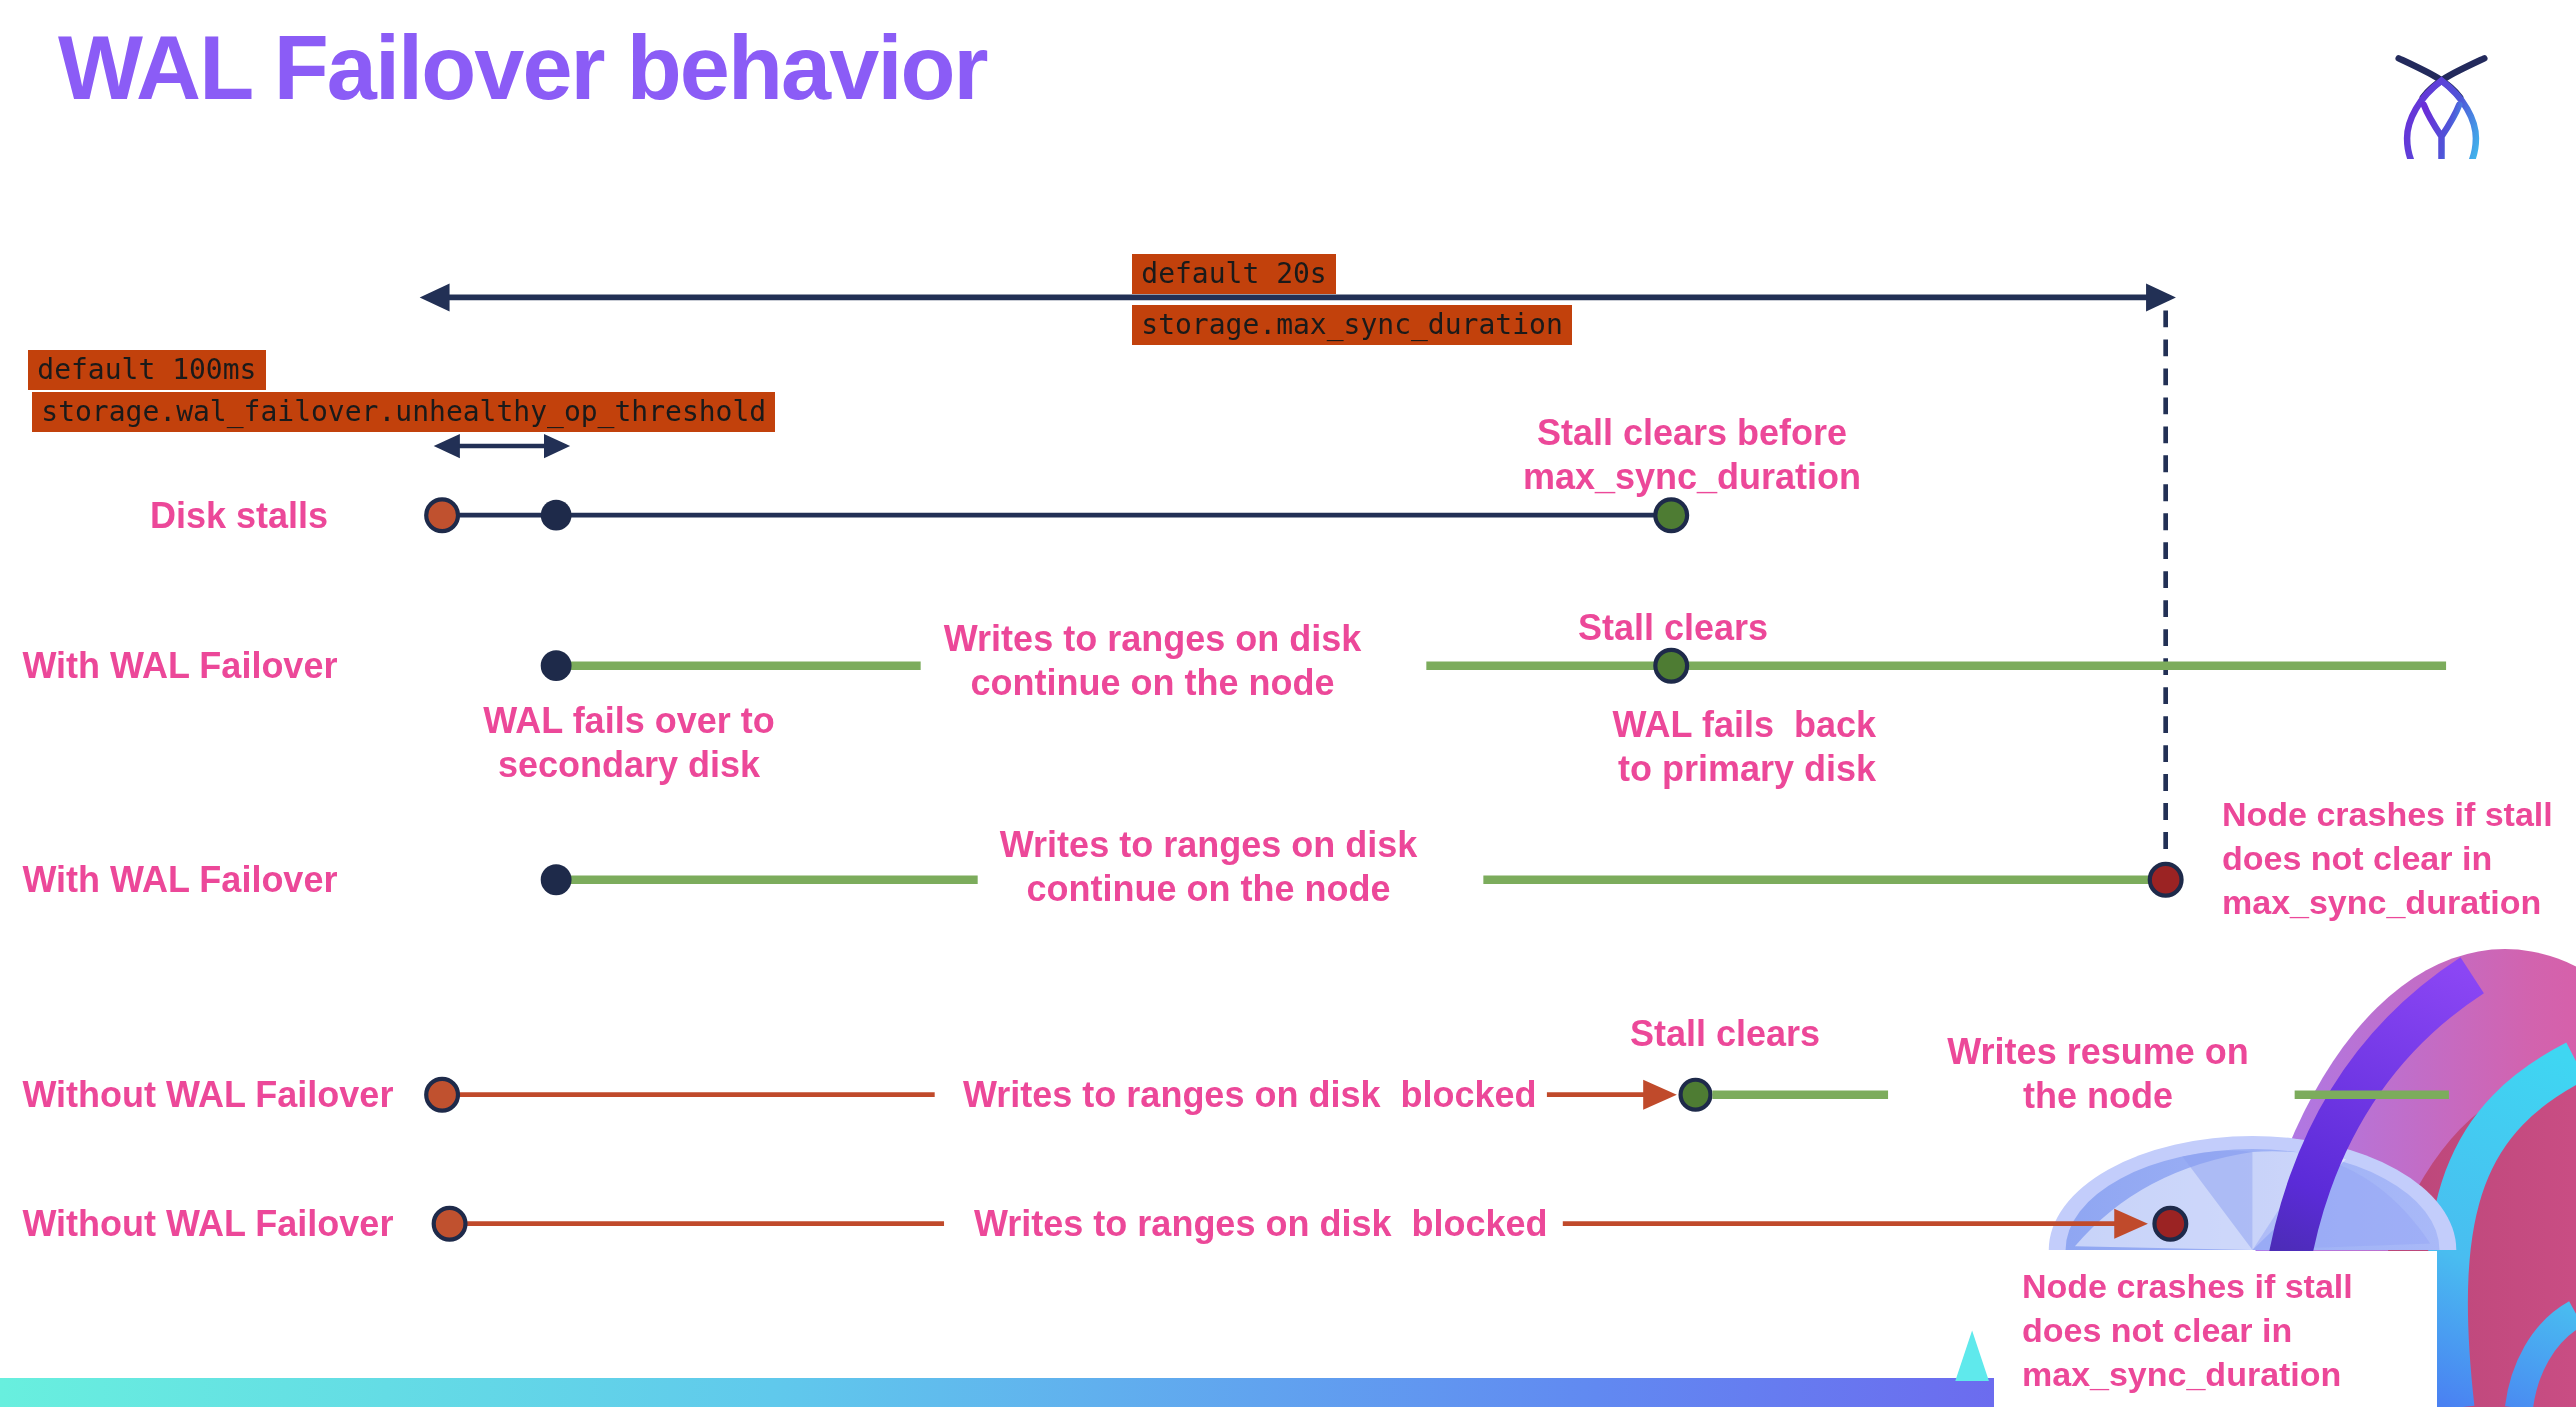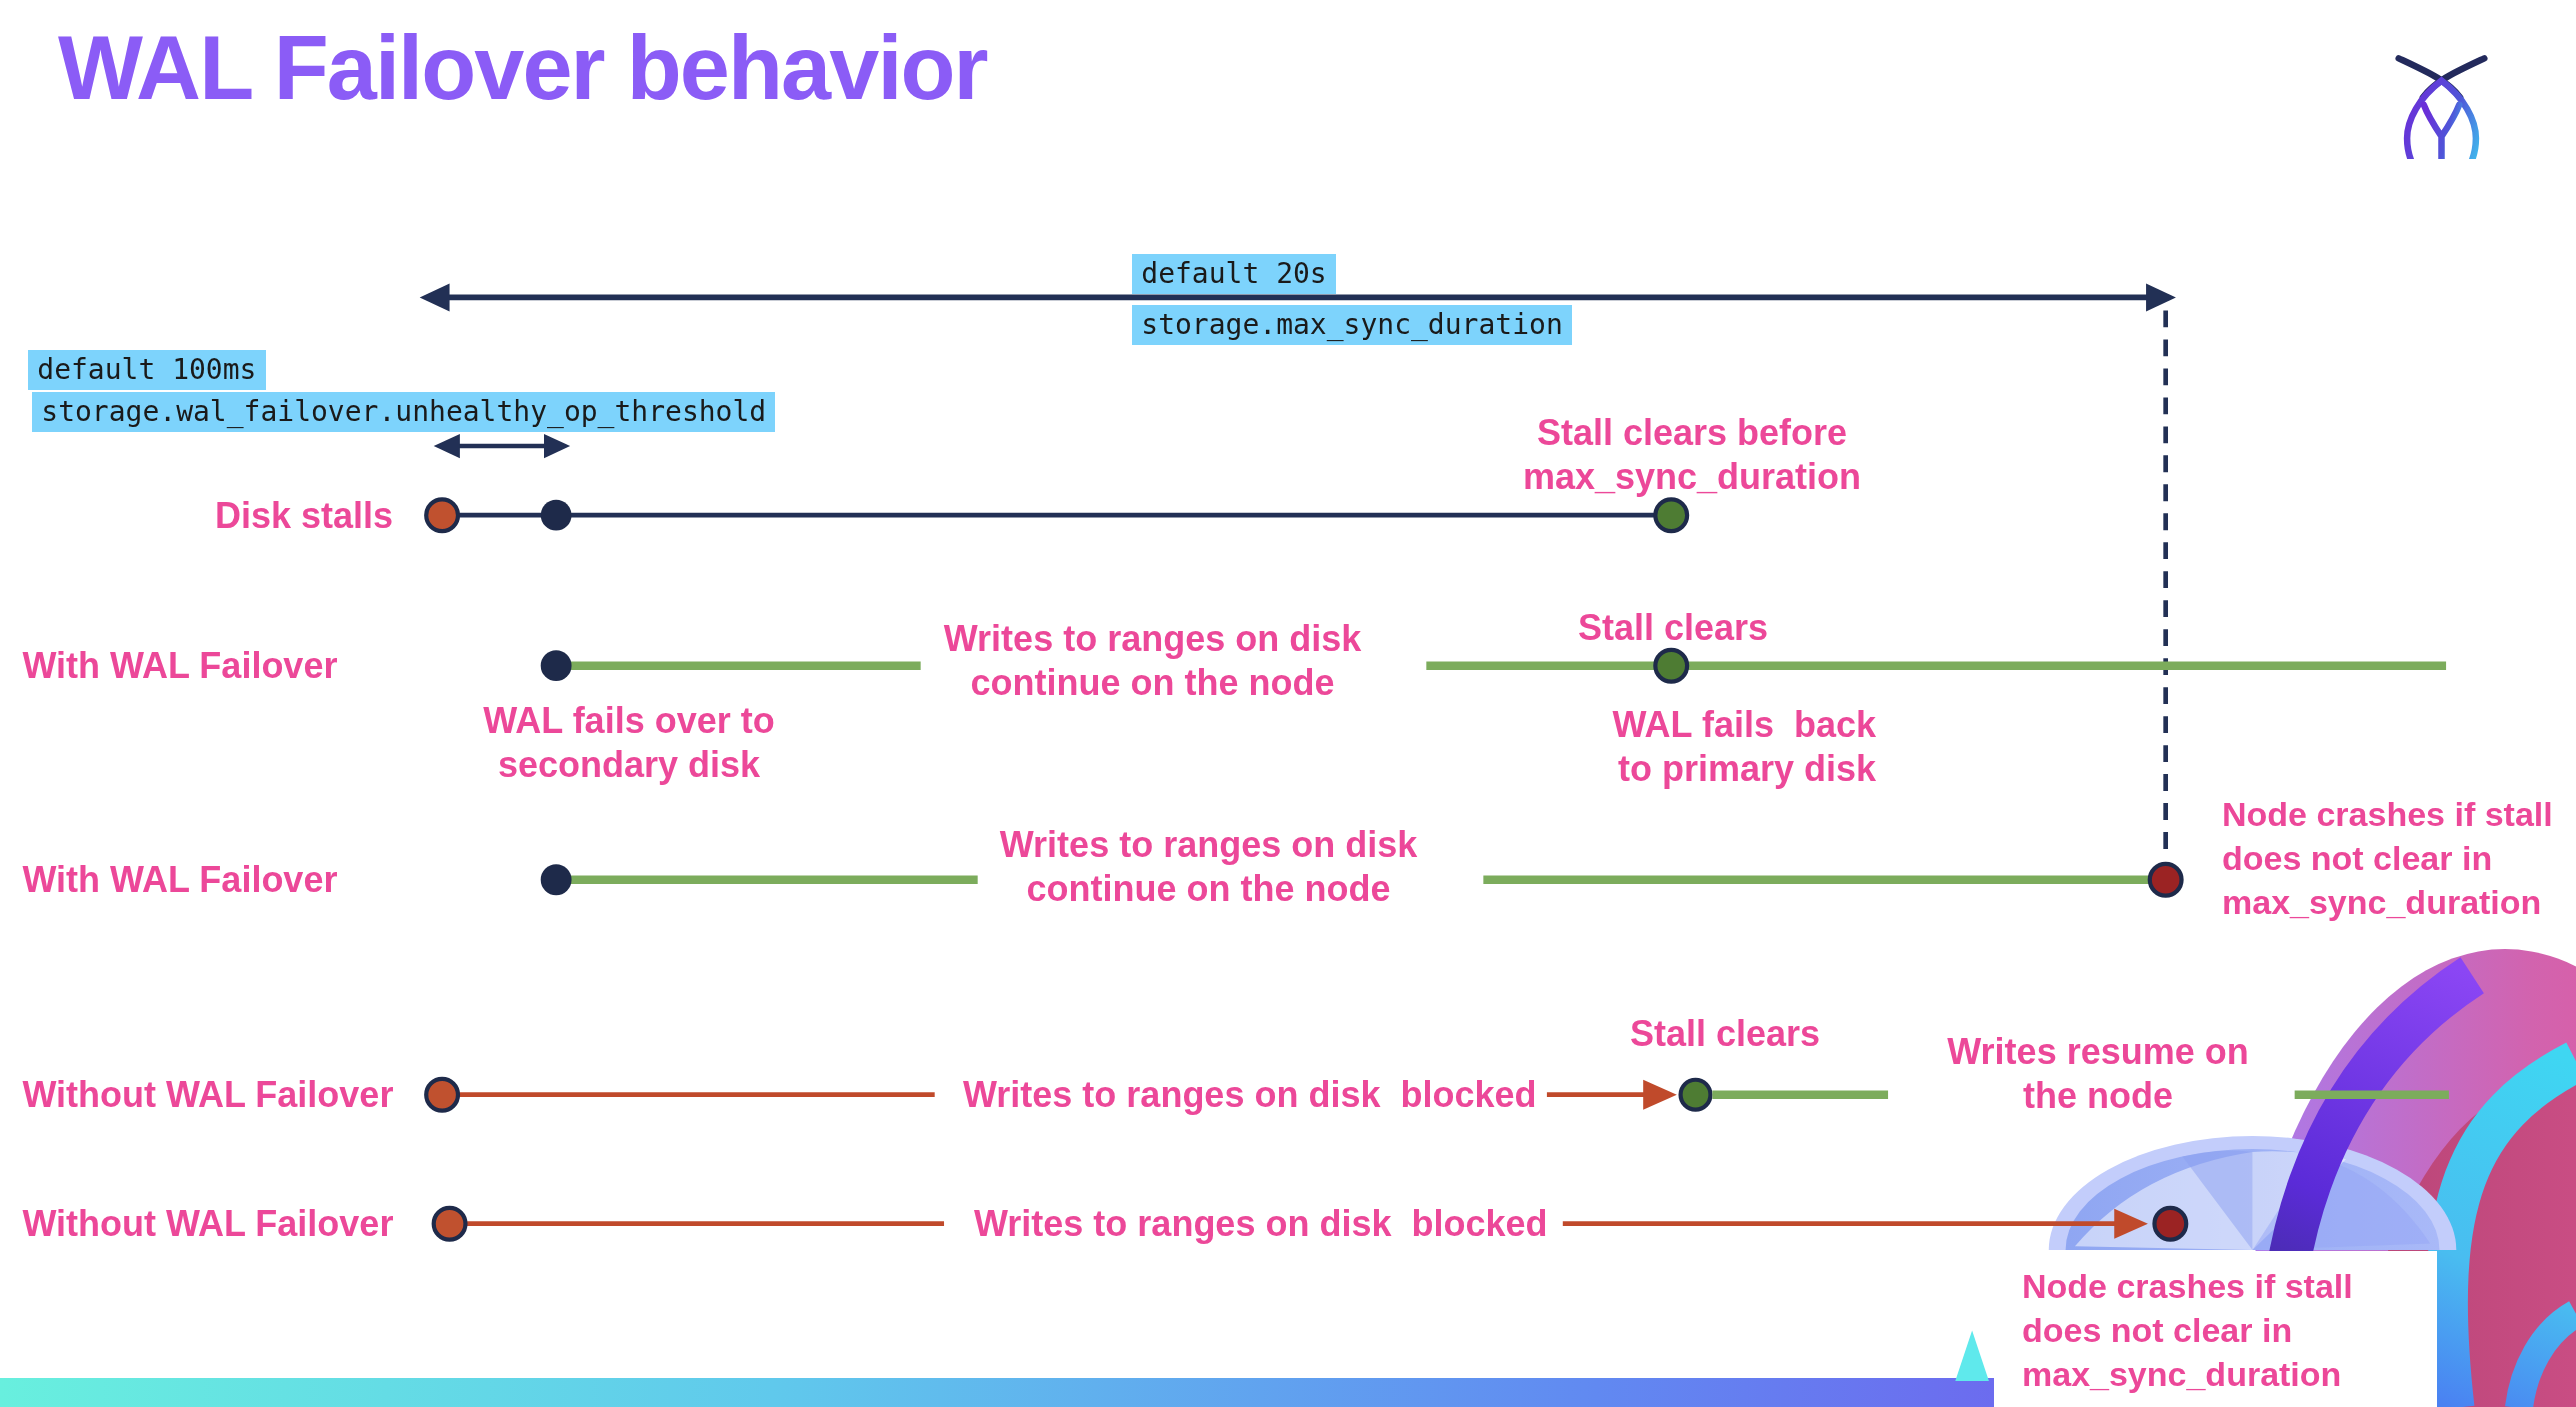--- a/index.html
+++ b/index.html
@@ -10,29 +10,29 @@
   }
   .abs{position:absolute;}
   
   #title{
     left:58px;top:17px;font-size:90px;font-weight:700;letter-spacing:-1.9px;
     color:#8b5cf6;z-index:6;
   }
   
   .mono-label{
     font-family:"DejaVu Sans Mono","Liberation Mono",monospace;
-    font-size:28px;color:#1a1a1a;background:#7dd3fc;
+    font-size:28px;color:#1a1a1a;background:#c2410c;
     padding:2.8px 9.3px;white-space:pre;z-index:5;line-height:34px;
   }
   
   .anno{
     font-size:36px;line-height:44px;white-space:pre-wrap;z-index:4;color:#ec4899;font-weight:bold;
   }
   .anno.center{text-align:center;}
-  .anno.right{text-align:right;}
+  .anno.right{text-align:left;}
   .anno.small{font-size:34px;line-height:44px;}
   
   #bottom-bar{
     left:0;top:1378px;width:2576px;height:30px;z-index:1;
     background:linear-gradient(90deg,#68efde 0%,#60c9ec 30%,#6189f1 62%,#6f63ee 82%,#6f5bef 100%);
   }
   #artwork{left:1944px;top:921px;z-index:2;}
   #overlay{left:0;top:0;z-index:3;}
   #logo{left:2395px;top:47px;z-index:6;}
   #crash-box{

